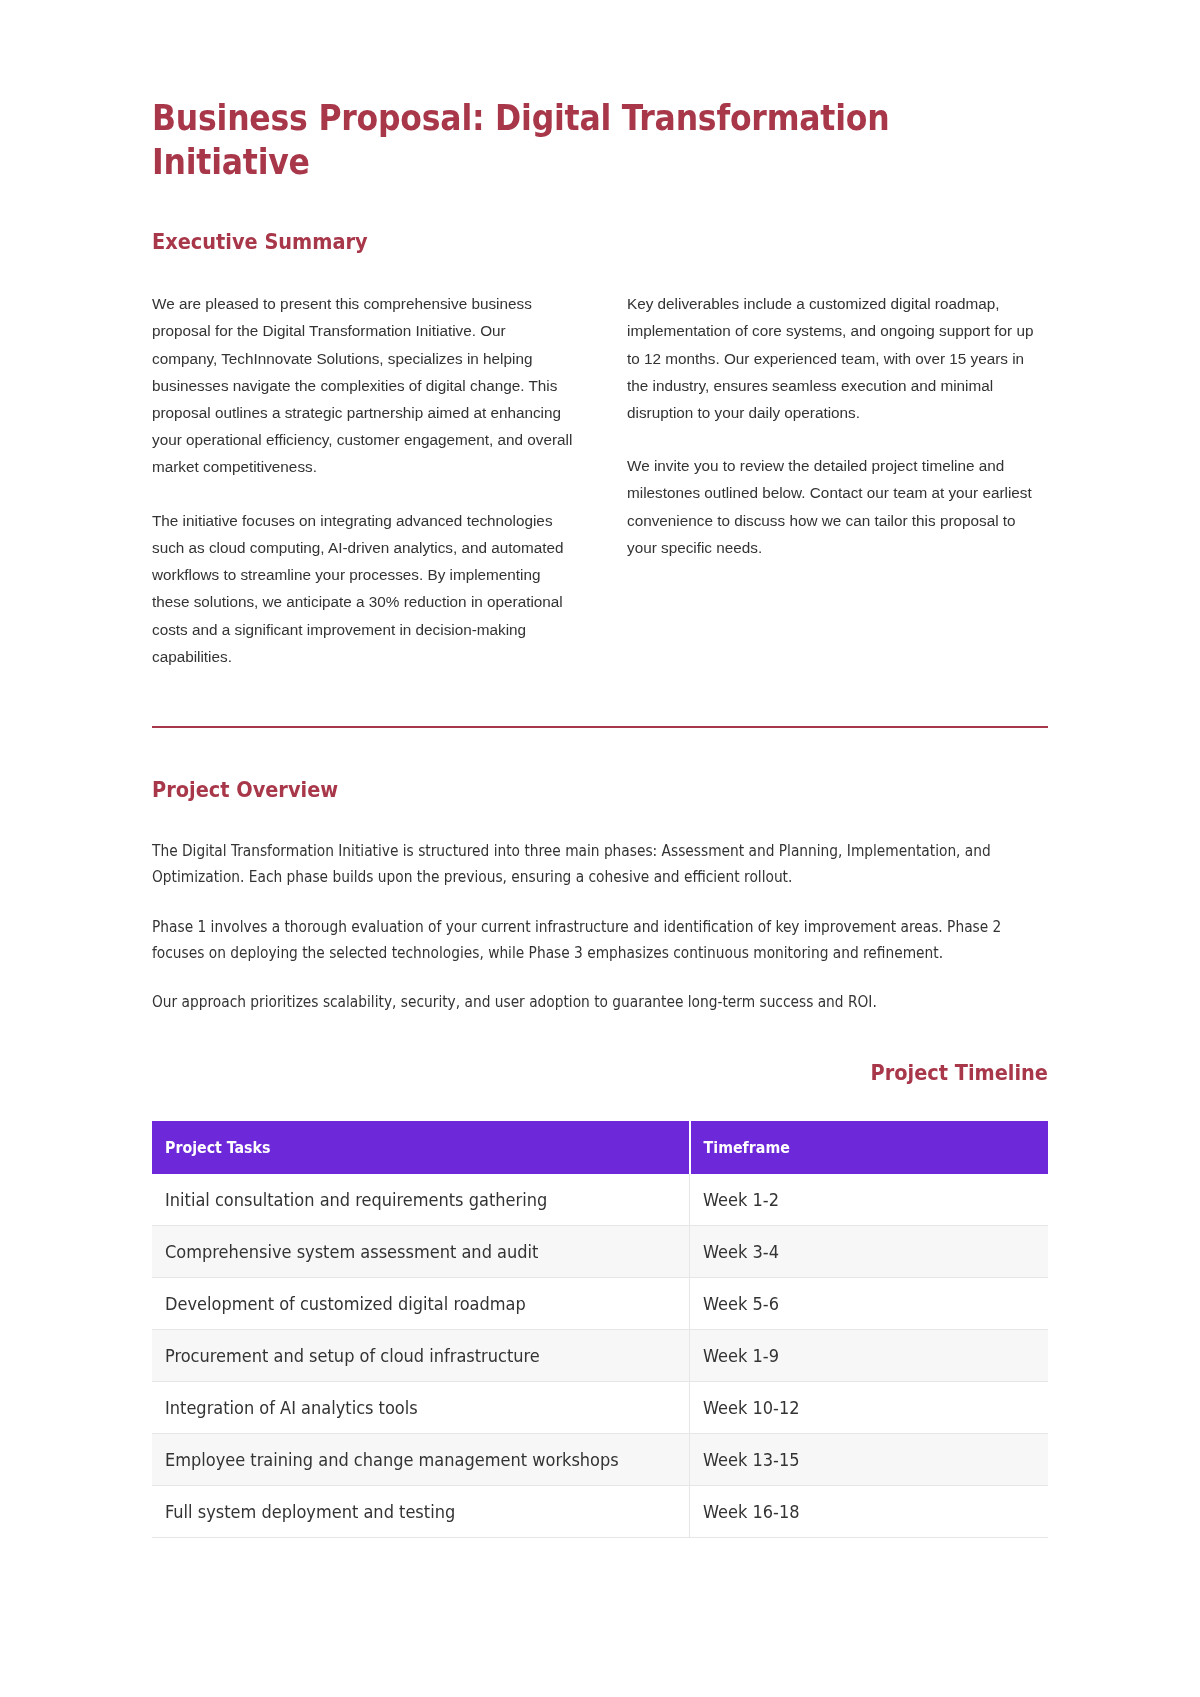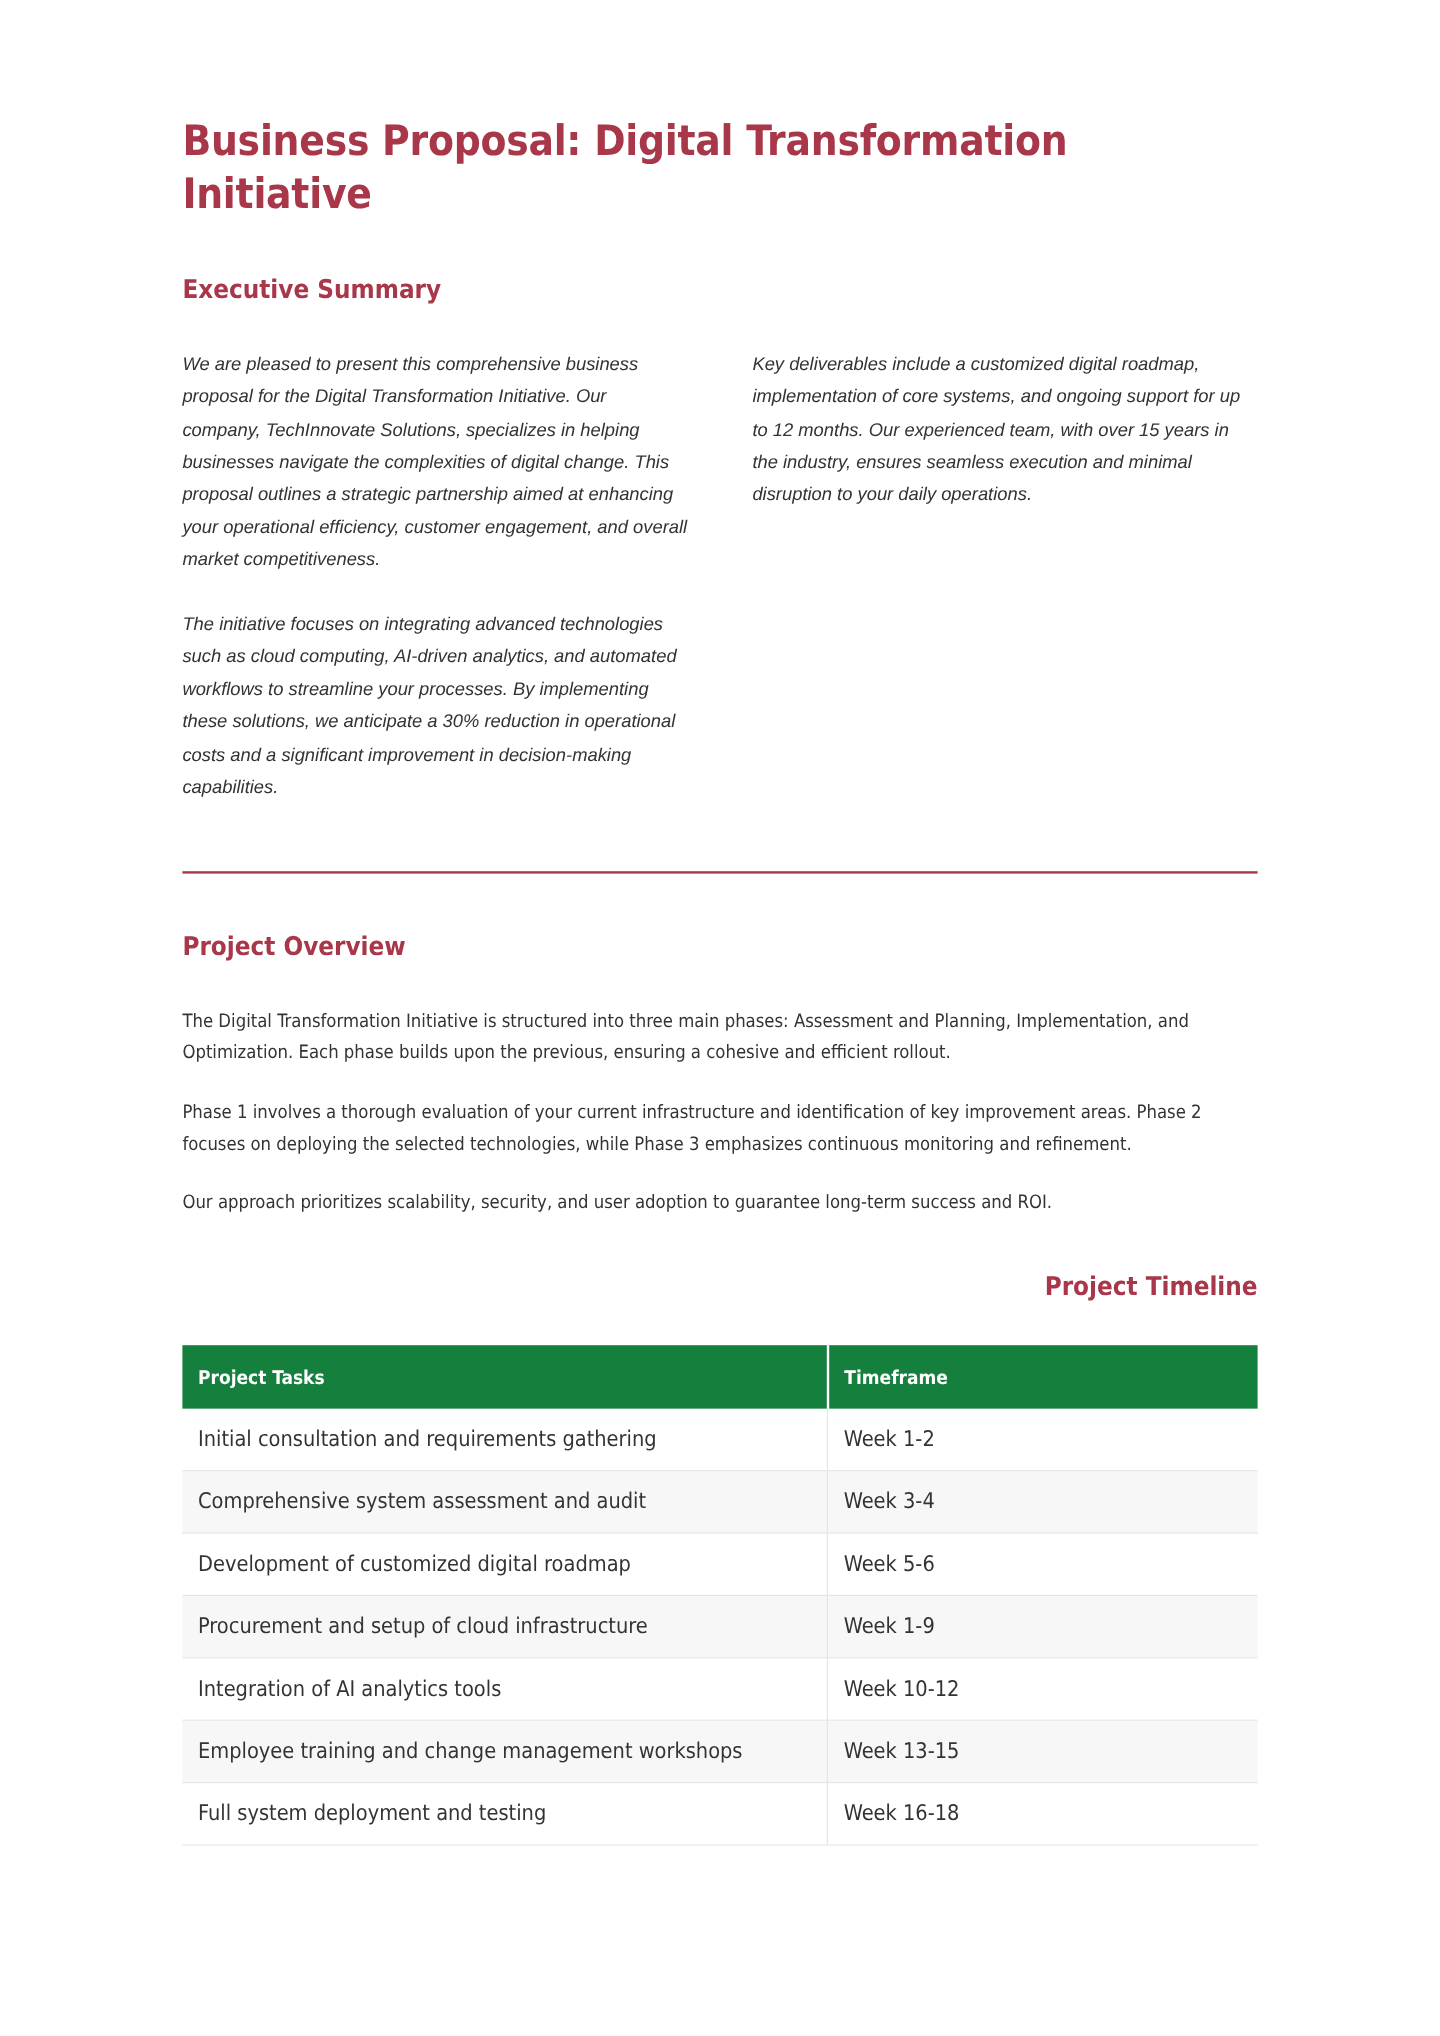--- a/index.html
+++ b/index.html
@@ -47,21 +47,20 @@
     font-size: 21.5px;
     line-height: 1.3;
     margin: 0 0 34px 0;
   }
 
   
   .two-col {
     display: flex;
     gap: 54px;
     margin-bottom: 10px;
-    font-style: italic;
   }
   .col {
     flex: 1 1 0;
     min-width: 0;
   }
   .col p {
     margin: 0 0 26px 0;
     font-family: "Liberation Sans", sans-serif;
     font-size: 15.3px;
     line-height: 1.78;
@@ -94,21 +93,21 @@
   .section.timeline .section-heading { margin-bottom: 28px; text-align: right; }
 
   
   .timeline-table {
     width: 100%;
     border-collapse: collapse;
     margin-top: 34px;
     table-layout: fixed;
   }
   .timeline-table th {
-    background: #15803d;
+    background: #6d28d9;
     color: #ffffff;
     font-family: "DejaVu Sans Condensed", "Liberation Sans Narrow", "Liberation Sans", sans-serif;
     font-weight: 700;
     font-size: 15.8px;
     text-align: left;
     padding: 17px 14px 17px 13px;
     border-right: 2px solid #ffffff;
   }
   .timeline-table th:last-child { border-right: 0; }
   .timeline-table td {
@@ -137,20 +136,21 @@
     <section>
       <h2 class="section-heading">Executive Summary</h2>
 
       <div class="two-col">
         <div class="col">
           <p>We are pleased to present this comprehensive business proposal for the Digital Transformation Initiative. Our company, TechInnovate Solutions, specializes in helping businesses navigate the complexities of digital change. This proposal outlines a strategic partnership aimed at enhancing your operational efficiency, customer engagement, and overall market competitiveness.</p>
           <p>The initiative focuses on integrating advanced technologies such as cloud computing, AI-driven analytics, and automated workflows to streamline your processes. By implementing these solutions, we anticipate a 30% reduction in operational costs and a significant improvement in decision-making capabilities.</p>
         </div>
         <div class="col">
           <p>Key deliverables include a customized digital roadmap, implementation of core systems, and ongoing support for up to 12 months. Our experienced team, with over 15 years in the industry, ensures seamless execution and minimal disruption to your daily operations.</p>
+          <p>We invite you to review the detailed project timeline and milestones outlined below. Contact our team at your earliest convenience to discuss how we can tailor this proposal to your specific needs.</p>
         </div>
       </div>
     </section>
 
     <hr class="rule">
 
     <section class="section">
       <h2 class="section-heading">Project Overview</h2>
       <div class="section-body">
         <p>The Digital Transformation Initiative is structured into three main phases: Assessment and Planning, Implementation, and Optimization. Each phase builds upon the previous, ensuring a cohesive and efficient rollout.</p>

